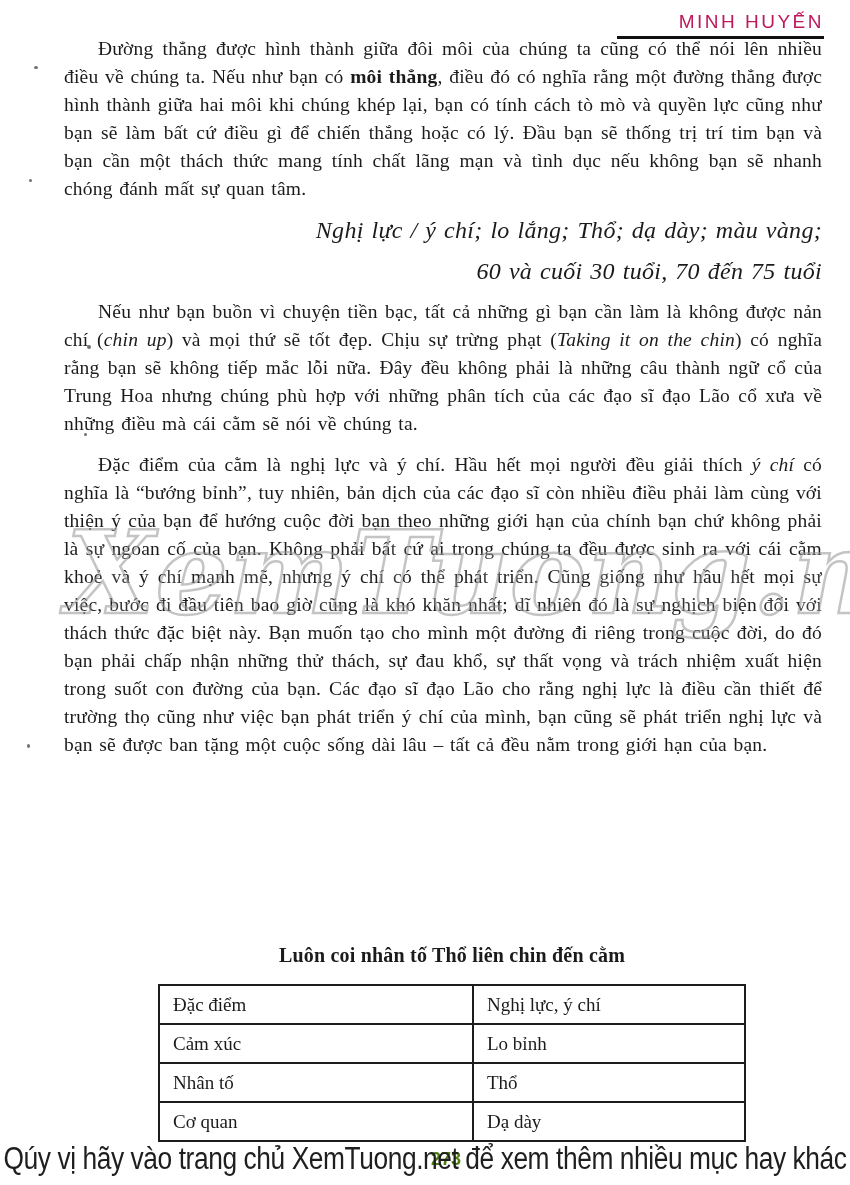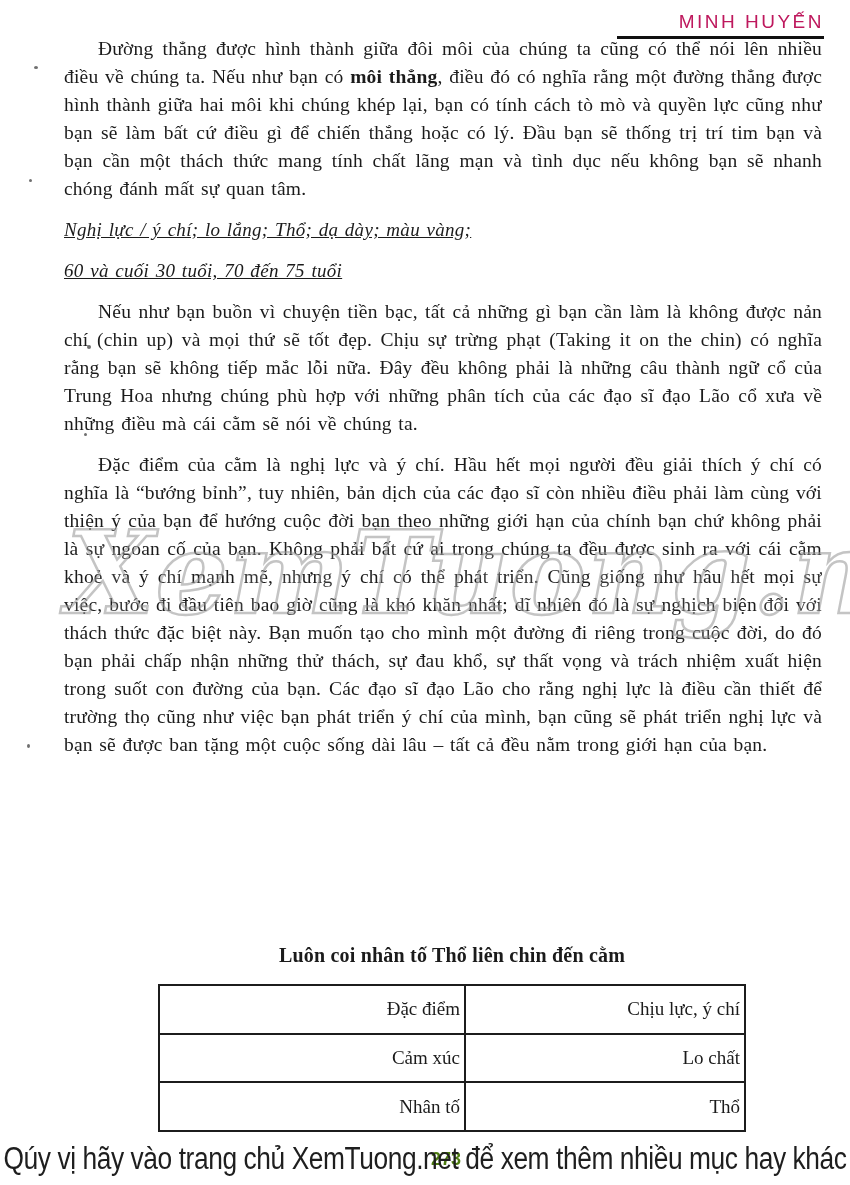--- a/index.html
+++ b/index.html
@@ -20,43 +20,43 @@
   }
   
   .content{
     position:absolute;top:35px;left:64px;width:758px;height:892px;overflow:hidden;
     font-size:19.5px;line-height:28px;text-align:justify;
     word-spacing:1.5px;letter-spacing:0.2px;
   }
   .para{margin:0;text-indent:34px;}
   .para + .para{margin-top:13px;}
   .seg-bold{font-weight:bold;}
-  .seg-italic{}
+  .seg-italic{font-style:italic;}
   .section-heading{
     margin:44px 0 0 36px;font-size:21px;font-weight:bold;letter-spacing:1px;
   }
   .subtitle{
-    margin:16px 0 0 0;text-align:left;font-style:italic;font-size:19px;
-    text-indent:0;letter-spacing:0.3px;text-decoration:underline;
+    margin:16px 0 0 0;text-align:right;font-style:italic;font-size:24px;
+    text-indent:0;letter-spacing:0.3px;
   }
   .subtitle.second{margin-top:13px;}
   .after-sub{margin-top:18px;}
   .long-para{margin-top:11px;}
   
   .table-title{
     position:absolute;top:944px;left:158px;width:588px;text-align:center;
     font-size:20px;font-weight:bold;letter-spacing:0.2px;
   }
   table.chin-table{
     position:absolute;top:984px;left:158px;width:588px;height:148px;
     border-collapse:collapse;table-layout:fixed;
   }
   table.chin-table td{
-    border:2px solid #1c1c1c;font-size:19px;padding:0 4px 0 13px;
-    height:37px;vertical-align:middle;background:transparent;text-align:right;
+    border:2px solid #1c1c1c;font-size:19px;padding:0 12px 0 13px;
+    height:37px;vertical-align:middle;background:transparent;
   }
   td.col-label{width:287px;}
   
   .watermark{
     position:absolute;top:506px;left:66px;z-index:6;pointer-events:none;
     font-family:"DejaVu Serif", serif;font-style:italic;font-weight:bold;
     font-size:114px;white-space:nowrap;letter-spacing:1px;
     color:rgba(255,255,255,0.12);
     -webkit-text-stroke:2.5px rgba(148,148,148,0.55);
   }
@@ -97,29 +97,33 @@
     <p class="para after-sub"><span>Nếu như bạn buồn vì chuyện tiền bạc, tất cả những gì bạn cần làm là không được nản chí (</span><span class="seg-italic">chin up</span><span>) và mọi thứ sẽ tốt đẹp. Chịu sự trừng phạt (</span><span class="seg-italic">Taking it on the chin</span><span>) có nghĩa rằng bạn sẽ không tiếp mắc lỗi nữa. Đây đều không phải là những câu thành ngữ cổ của Trung Hoa nhưng chúng phù hợp với những phân tích của các đạo sĩ đạo Lão cổ xưa về những điều mà cái cằm sẽ nói về chúng ta.</span></p>
     <p class="para long-para"><span>Đặc điểm của cằm là nghị lực và ý chí. Hầu hết mọi người đều giải thích </span><span class="seg-italic">ý chí</span><span> có nghĩa là “bướng bỉnh”, tuy nhiên, bản dịch của các đạo sĩ còn nhiều điều phải làm cùng với thiện ý của bạn để hướng cuộc đời bạn theo những giới hạn của chính bạn chứ không phải là sự ngoan cố của bạn. Không phải bất cứ ai trong chúng ta đều được sinh ra với cái cằm khoẻ và ý chí mạnh mẽ, nhưng ý chí có thể phát triển. Cũng giống như hầu hết mọi sự việc, bước đi đầu tiên bao giờ cũng là khó khăn nhất; dĩ nhiên đó là sự nghịch biện đối với thách thức đặc biệt này. Bạn muốn tạo cho mình một đường đi riêng trong cuộc đời, do đó bạn phải chấp nhận những thử thách, sự đau khổ, sự thất vọng và trách nhiệm xuất hiện trong suốt con đường của bạn. Các đạo sĩ đạo Lão cho rằng nghị lực là điều cần thiết để trường thọ cũng như việc bạn phát triển ý chí của mình, bạn cũng sẽ phát triển nghị lực và bạn sẽ được ban tặng một cuộc sống dài lâu – tất cả đều nằm trong giới hạn của bạn.</span></p>
   </div>
 
   <div class="table-title">Luôn coi nhân tố Thổ liên chin đến cằm</div>
 
   <table class="chin-table">
     <tbody>
       <tr>
         <td class="col-label">Đặc điểm</td>
-        <td>Chịu lực, ý chí</td>
+        <td>Nghị lực, ý chí</td>
       </tr>
       <tr>
         <td class="col-label">Cảm xúc</td>
-        <td>Lo chất</td>
+        <td>Lo bỉnh</td>
       </tr>
       <tr>
         <td class="col-label">Nhân tố</td>
         <td>Thổ</td>
+      </tr>
+      <tr>
+        <td class="col-label">Cơ quan</td>
+        <td>Dạ dày</td>
       </tr>
     </tbody>
   </table>
 
   <div class="watermark">XemTuong.net</div>
 
   <div class="page-number">273</div>
   <div class="footer-line">Qúy vị hãy vào trang chủ XemTuong.net để xem thêm nhiều mục hay khác</div>
 
   <div class="speck sp1"></div>

